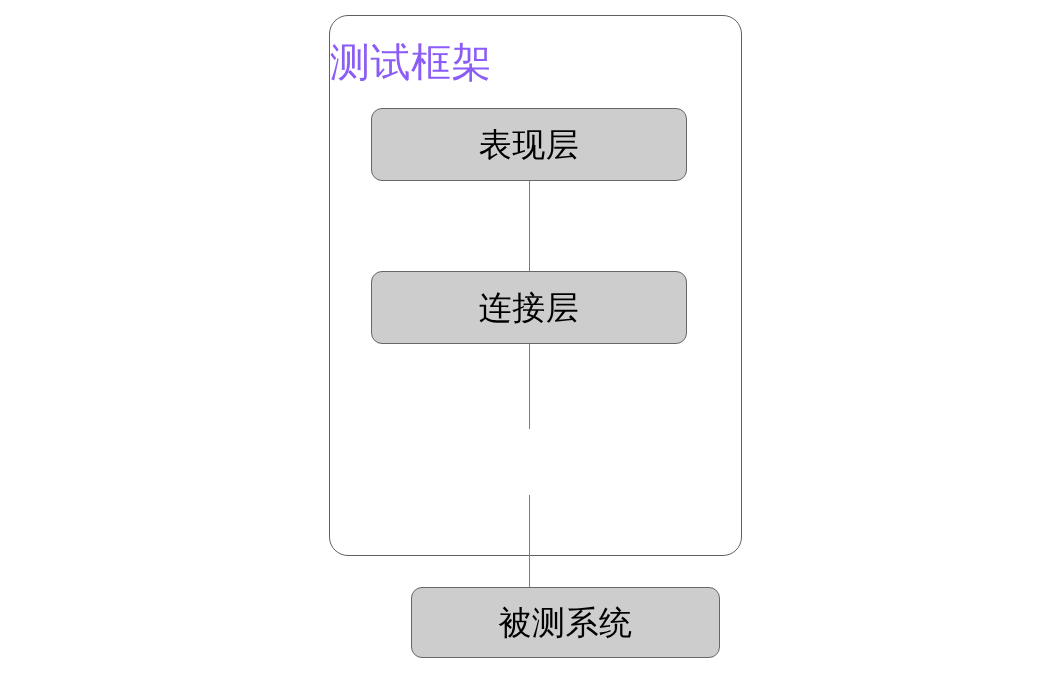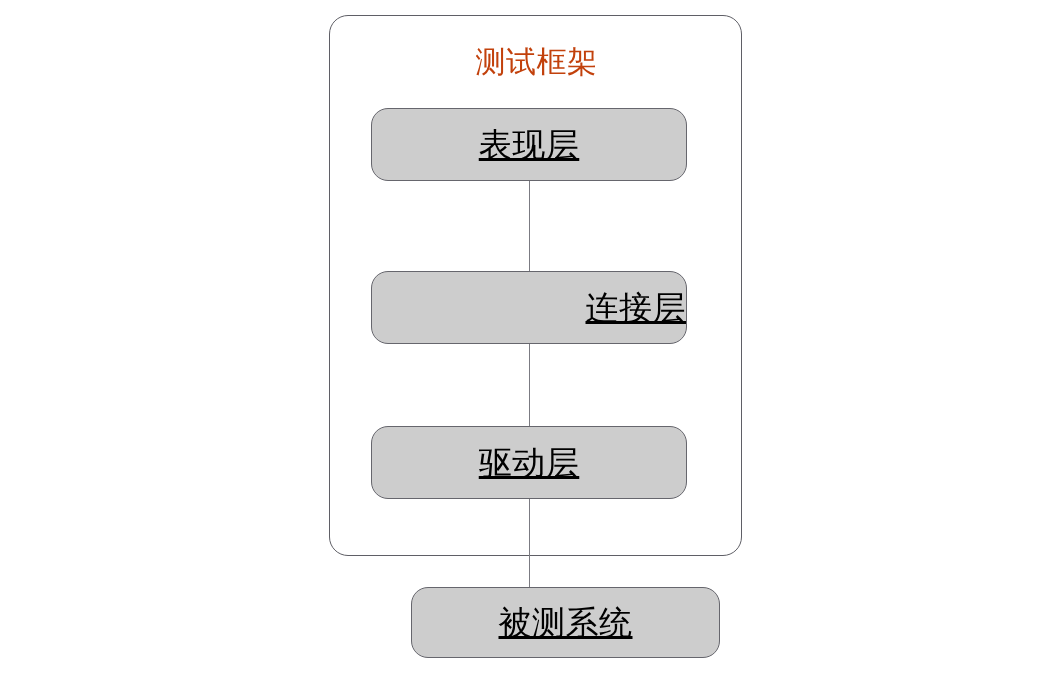--- a/index.html
+++ b/index.html
@@ -29,58 +29,56 @@
     border: 1px solid #5f5f66;
     border-radius: 19px;
     background: #ffffff;
     z-index: 2;
   }
   .framework-title {
     position: absolute;
     left: 0;
     top: 0;
     width: 413px;
-    text-align: center;
     padding-top: 26px;
-    font-size: 30px;
+    font-size: 40px;
     line-height: 40px;
-    color: #c2410c;
+    color: #8b5cf6;
     letter-spacing: 0.5px;
     white-space: nowrap;
   }
   
   .connector {
     position: absolute;
     background: #7b7b82;
     width: 1px;
     z-index: 3;
   }
   
   .layer-box {
     position: absolute;
     box-sizing: border-box;
     background: #cdcdcd;
     border: 1px solid #66666d;
-    border-radius: 17px;
+    border-radius: 11px;
     display: flex;
     align-items: center;
     justify-content: center;
     z-index: 5;
-    text-decoration: underline;
   }
   .layer-box .layer-label {
     font-size: 33px;
     line-height: 38px;
     color: #000000;
     letter-spacing: 0.5px;
     white-space: nowrap;
     user-select: none;
   }
   #box-presentation { left: 371px; top: 108px;  width: 316px; height: 73px; }
-  #box-connection   { left: 371px; top: 271px;  width: 316px; height: 73px; justify-content: flex-end; }
+  #box-connection   { left: 371px; top: 271px;  width: 316px; height: 73px; }
   #box-driver       { left: 371px; top: 426px;  width: 316px; height: 73px; }
   #box-sut          { left: 374px; top: 587px;  width: 309px; height: 71px; margin-left: 37px; }
 
   
   #conn-1 { left: 529px; top: 178px; height: 96px; }
   #conn-2 { left: 529px; top: 340px; height: 89px; }
   #conn-3 { left: 529px; top: 495px; height: 95px; }
 </style>
 </head>
 <body>
@@ -96,21 +94,18 @@
   <div class="connector" id="conn-3"></div>
 
   <div class="layer-box" id="box-presentation">
     <span class="layer-label">表现层</span>
   </div>
 
   <div class="layer-box" id="box-connection">
     <span class="layer-label">连接层</span>
   </div>
 
-  <div class="layer-box" id="box-driver">
-    <span class="layer-label">驱动层</span>
-  </div>
 
   <div class="layer-box" id="box-sut">
     <span class="layer-label">被测系统</span>
   </div>
 
 </div>
 
 </body></html>

